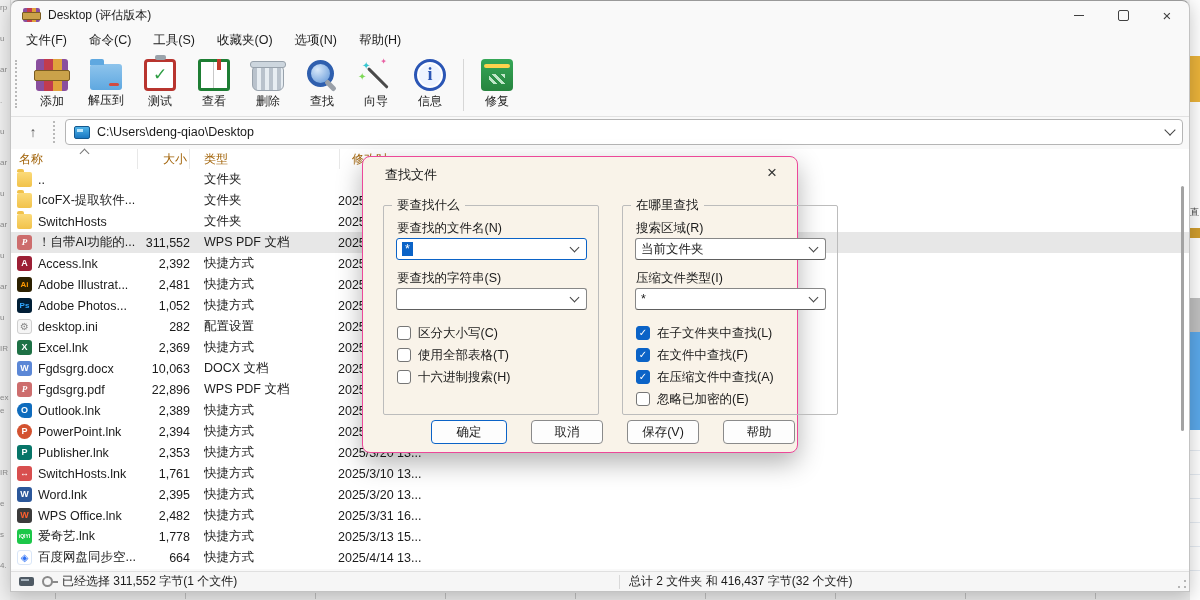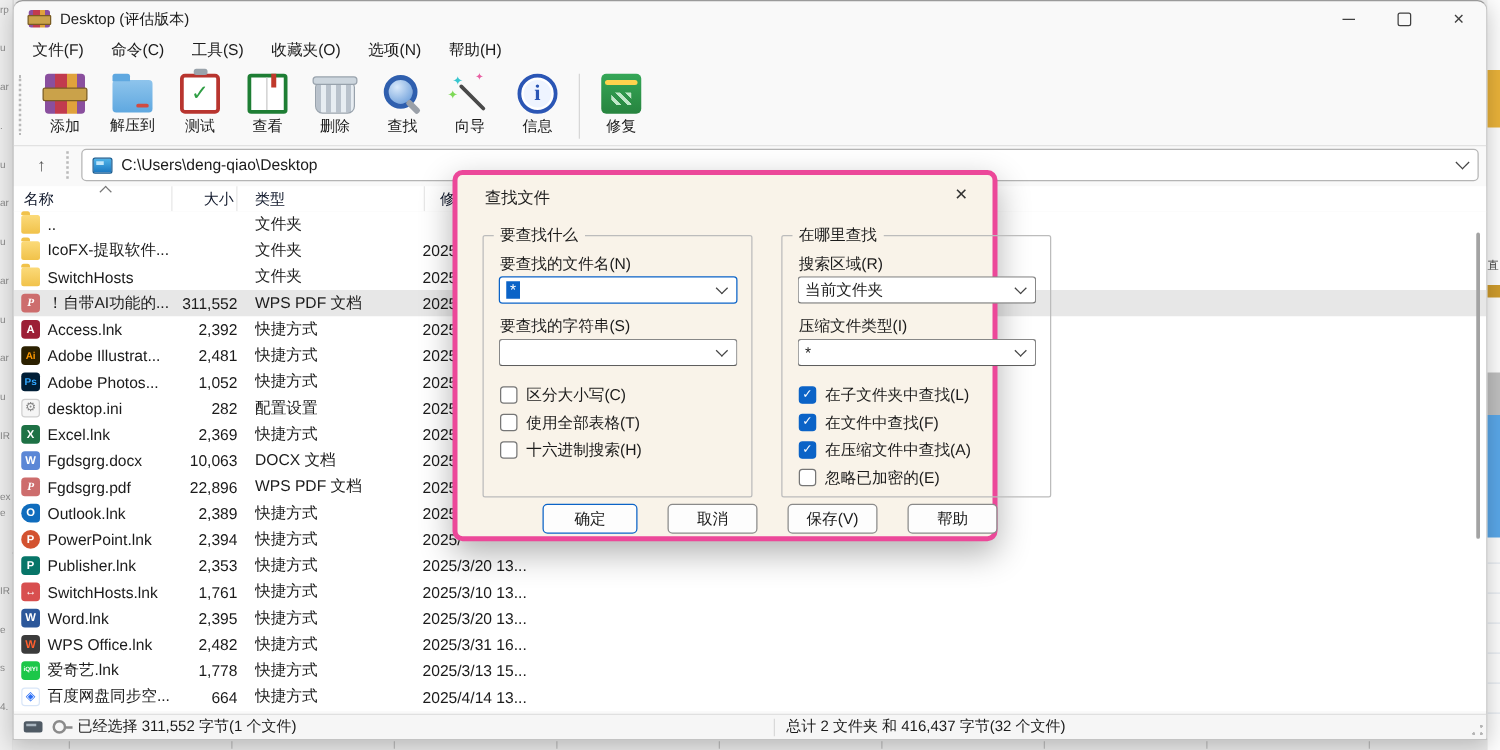--- a/index.html
+++ b/index.html
@@ -70,21 +70,21 @@
   
   .addressrow{position:absolute;left:0;top:116px;right:0;height:30px;display:flex;align-items:center;}
   .upbtn{width:28px;height:24px;margin-left:8px;display:flex;align-items:center;justify-content:center;font-size:14px;color:#555;border-radius:4px;}
   .grip2{height:22px;margin-left:6px;}
   .addressbox{flex:1;height:24px;margin:0 6px 0 8px;background:#fff;border:1px solid #b5b5b5;border-radius:4px;display:flex;align-items:center;padding:0 8px;}
   .addr-icon{width:14px;height:11px;background:linear-gradient(#4fb3e8,#1a78c2);border:1px solid #14588e;border-radius:2px;margin-right:7px;position:relative;}
   .addr-icon::after{content:"";position:absolute;left:2px;top:2px;width:6px;height:3px;background:#bfe6fa;}
   .addr-text{font-size:12.5px;}
   .chev{width:7px;height:7px;border-right:1.4px solid #444;border-bottom:1.4px solid #444;transform:rotate(45deg);margin-left:auto;margin-top:-4px;}
   
-  .headers{position:absolute;left:0;top:148px;right:0;height:20px;background:#fff;border-bottom:1px solid #ececec;display:flex;align-items:center;font-size:12px;color:#0f172a;}
+  .headers{position:absolute;left:0;top:148px;right:0;height:20px;background:#fff;border-bottom:1px solid #ececec;display:flex;align-items:center;font-size:12px;color:#a16207;}
   .h-cell{height:20px;line-height:20px;box-sizing:border-box;border-right:1px solid #e8e8e8;}
   .h-name{width:127px;padding-left:8px;position:relative;}
   .h-size{width:52px;text-align:right;padding-right:2px;}
   .h-type{width:150px;padding-left:14px;}
   .h-date{border-right:none;padding-left:12px;}
   .sort-caret{position:absolute;left:70px;top:1px;width:6px;height:6px;border-left:1.2px solid #777;border-top:1.2px solid #777;transform:rotate(45deg);}
   
   .list{position:absolute;left:0;top:168px;right:0;height:400px;background:#fff;}
   .row{display:flex;align-items:center;height:21px;padding-left:6px;font-size:12.5px;}
   .row.selected{background:#e7e7e7;}
@@ -120,22 +120,22 @@
   .st-key{width:11px;height:11px;border:2px solid #8a8a8a;border-radius:50%;position:relative;box-sizing:border-box;}
   .st-key::after{content:"";position:absolute;left:8px;top:3px;width:6px;height:2px;background:#8a8a8a;}
   .st-left{margin-left:9px;}
   .st-div{width:1px;height:14px;background:#d9d9d9;margin-left:auto;}
   .st-right{margin-left:9px;flex:0 0 560px;}
   .grip-corner{position:absolute;right:2px;bottom:2px;width:10px;height:10px;
      background:radial-gradient(circle at 8px 2px,#b5b5b5 1px,transparent 1.4px),
                 radial-gradient(circle at 8px 8px,#b5b5b5 1px,transparent 1.4px),
                 radial-gradient(circle at 2px 8px,#b5b5b5 1px,transparent 1.4px);}
   
-  .dialog{position:absolute;left:362px;top:136px;width:436px;height:297px;background:var(--dialog-bg,#f9f3e9);
-          border:4px solid #ec4899;border-radius:8px;box-shadow:0 10px 26px rgba(0,0,0,.3);z-index:10;box-sizing:border-box;}
+  .dialog{position:absolute;left:362px;top:156px;width:436px;height:297px;background:var(--dialog-bg,#f9f3e9);
+          border:1px solid #ec4899;border-radius:8px;box-shadow:0 10px 26px rgba(0,0,0,.3);z-index:10;box-sizing:border-box;}
   .dlg-title{position:absolute;left:22px;top:9px;font-size:13px;}
   .dlg-close{position:absolute;right:12px;top:4px;width:26px;height:24px;text-align:center;font-size:17px;line-height:24px;color:#333;border-radius:4px;}
   .group{position:absolute;top:48px;width:216px;height:210px;border:1px solid #bcbcbc;border-radius:2px;box-sizing:border-box;}
   .g-left{left:20px;}
   .g-right{left:246px;margin-left:13px;}
   .g-label{position:absolute;top:-9px;left:8px;background:var(--dialog-bg,#f9f3e9);padding:0 5px;font-size:12.5px;}
   .f-label{position:absolute;left:13px;font-size:12.5px;white-space:nowrap;}
   .lbl1{top:14px;} .lbl2{top:64px;}
   .combo{position:absolute;left:12px;width:191px;height:22px;background:#fff;border:1px solid #878787;border-bottom-color:#5e5e5e;border-radius:3px;
          display:flex;align-items:center;font-size:12.5px;padding:0 8px 0 5px;box-sizing:border-box;}

